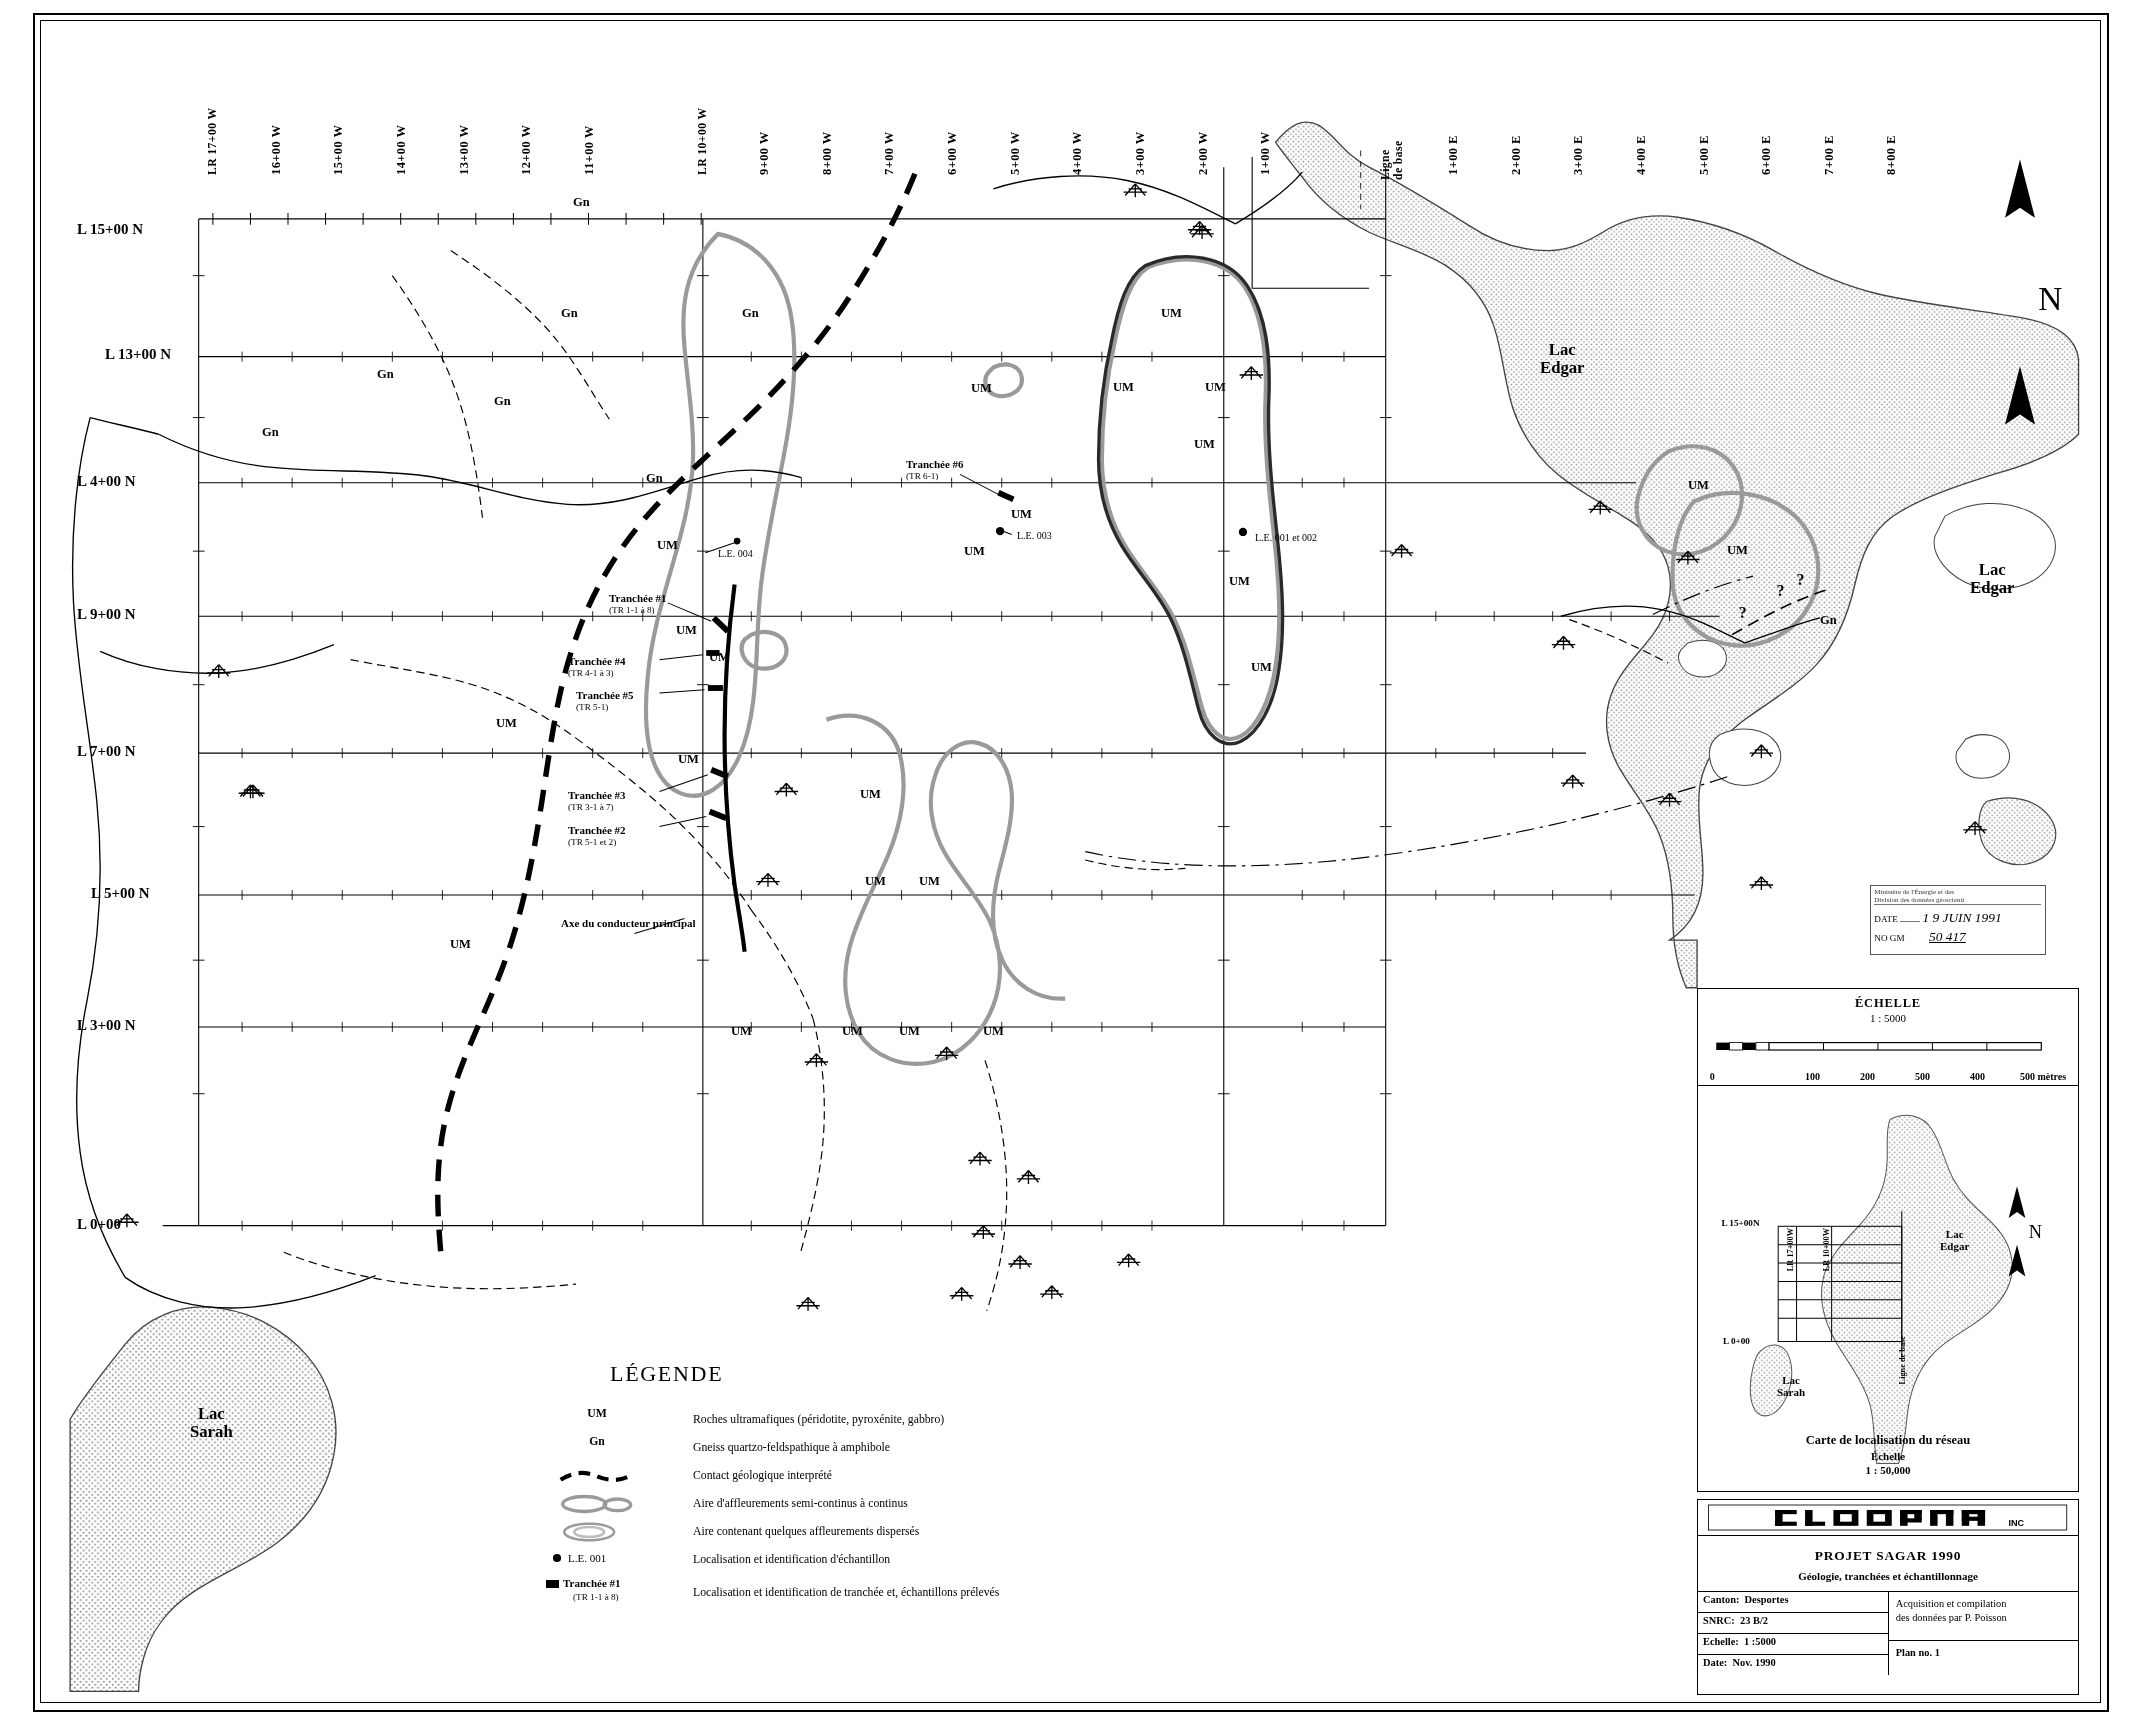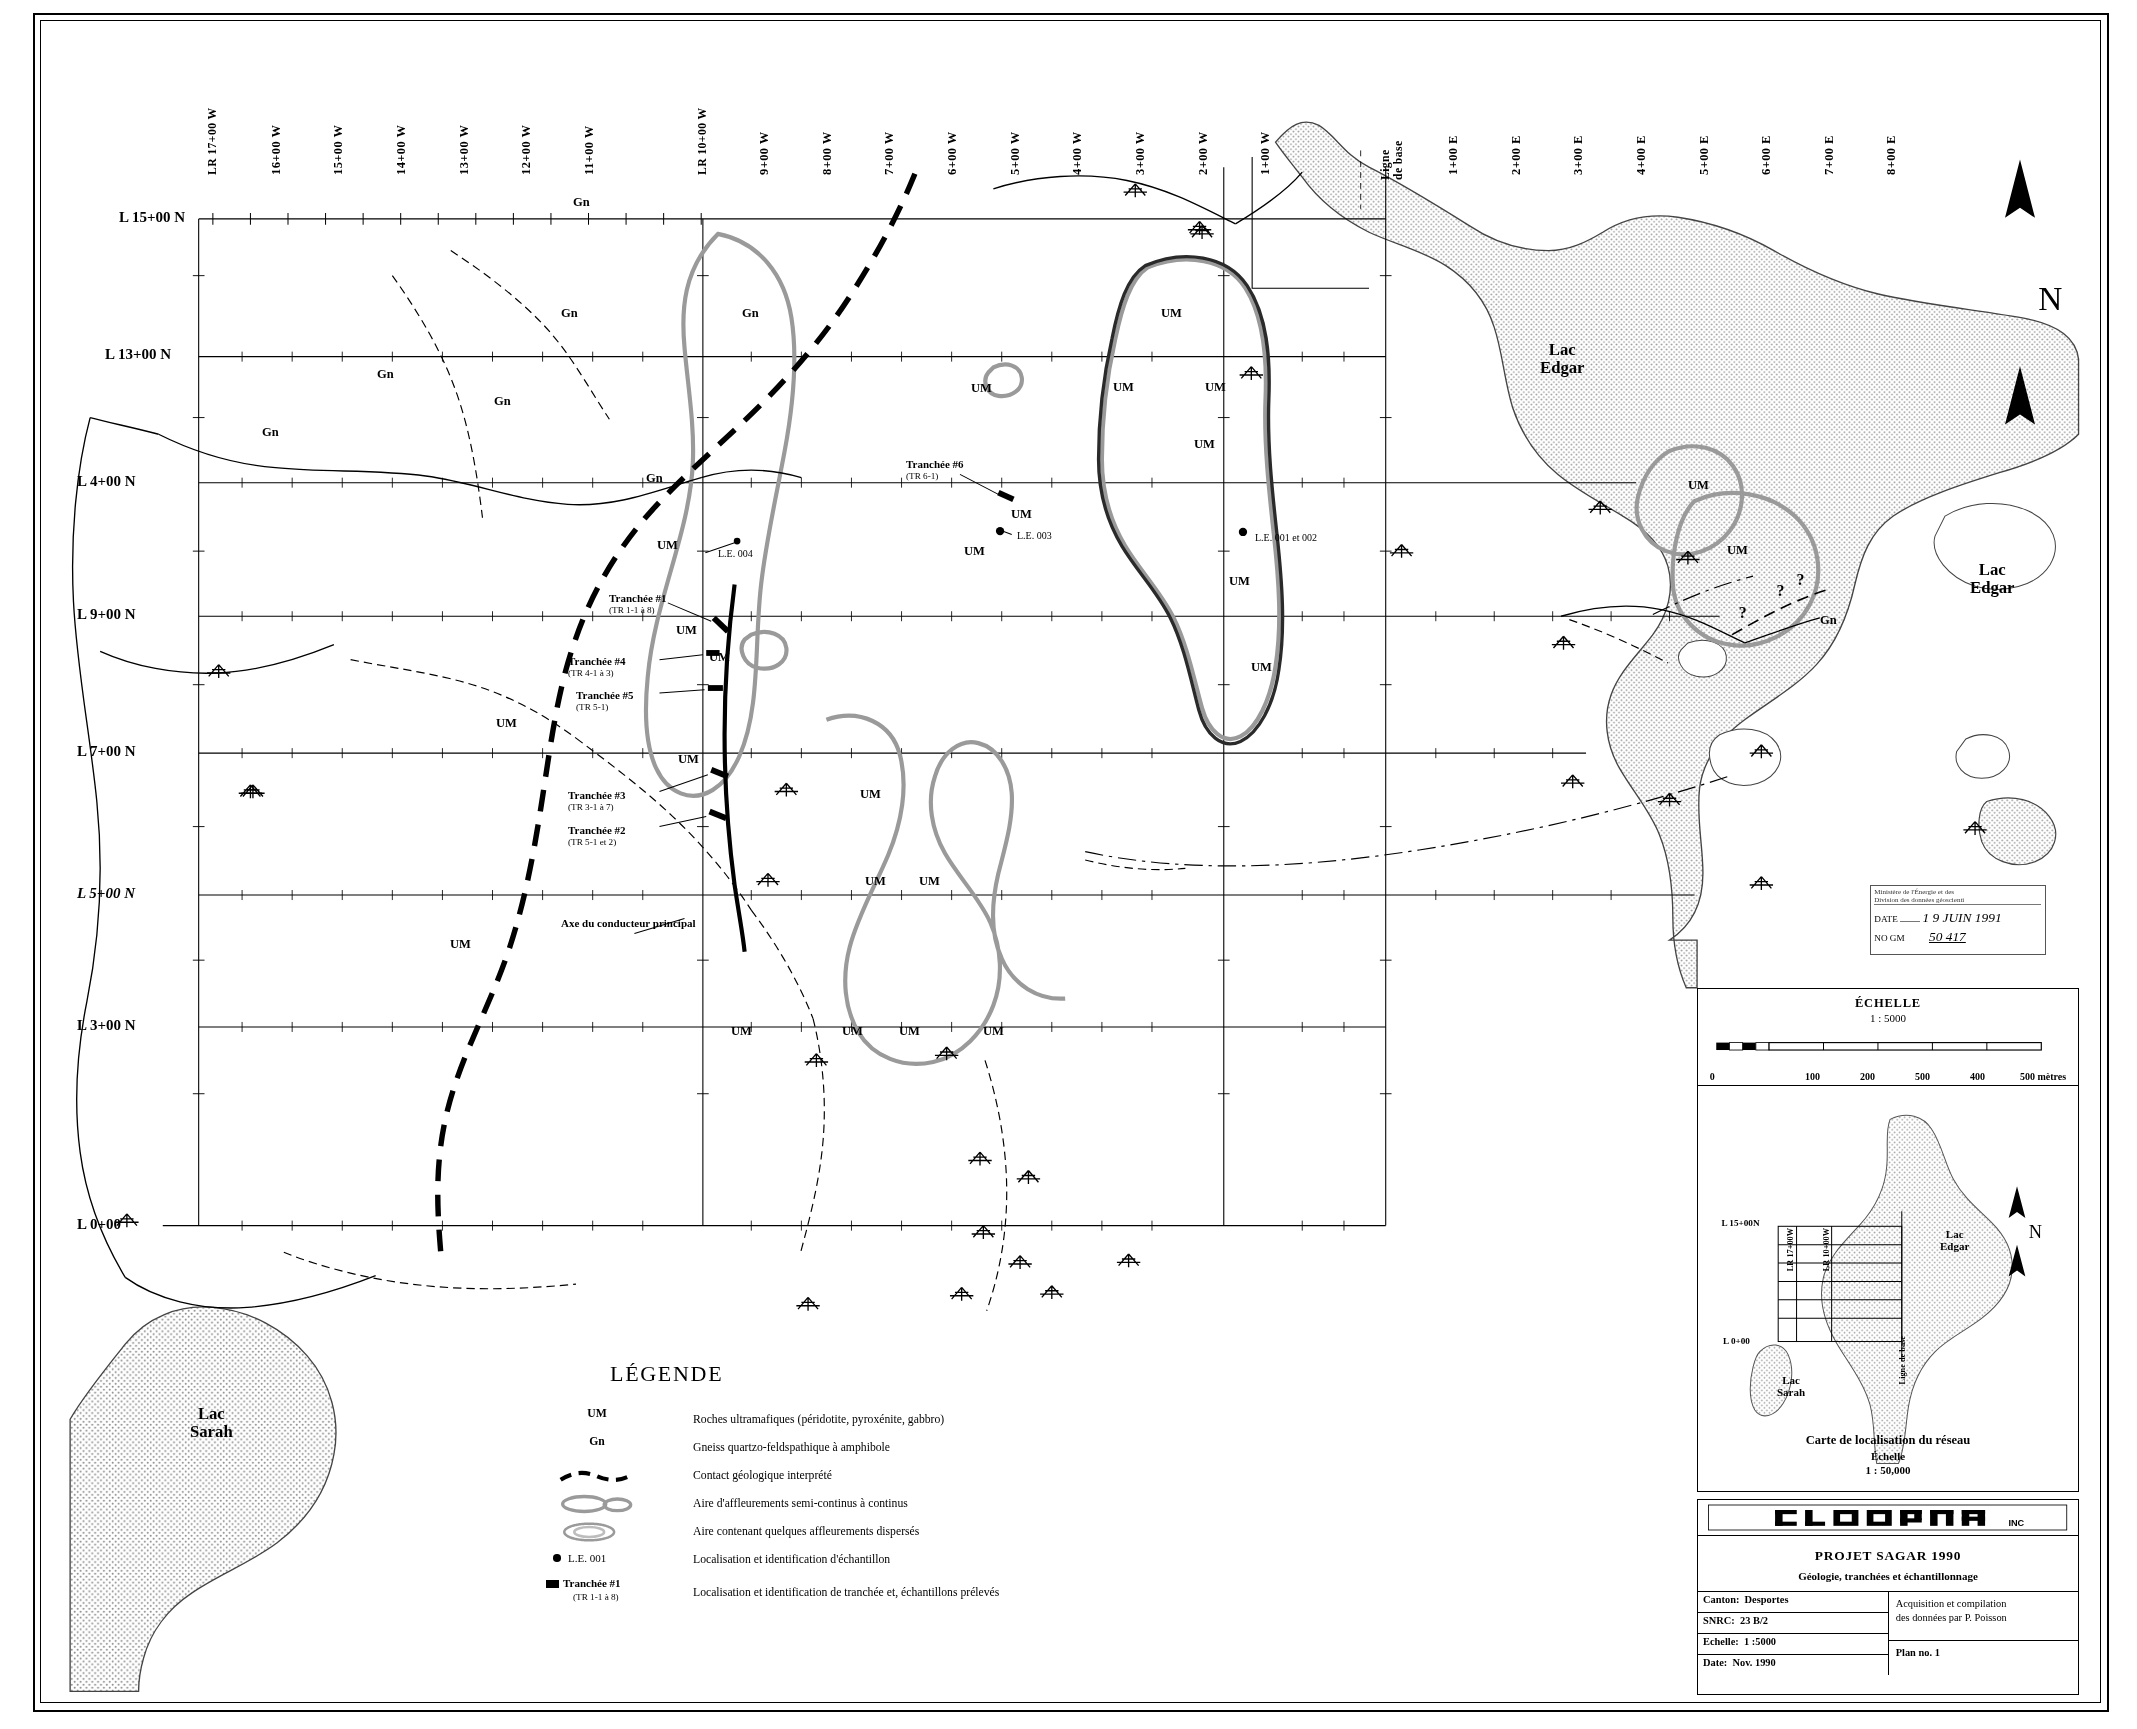--- a/index.html
+++ b/index.html
@@ -608,26 +608,26 @@
       <div class="lbl vlabel" style="left: 1509px; top: 33px; height: 142px;">2+00 E</div>
       <div class="lbl vlabel" style="left: 1571px; top: 33px; height: 142px;">3+00 E</div>
       <div class="lbl vlabel" style="left: 1634px; top: 33px; height: 142px;">4+00 E</div>
       <div class="lbl vlabel" style="left: 1697px; top: 33px; height: 142px;">5+00 E</div>
       <div class="lbl vlabel" style="left: 1759px; top: 33px; height: 142px;">6+00 E</div>
       <div class="lbl vlabel" style="left: 1822px; top: 33px; height: 142px;">7+00 E</div>
       <div class="lbl vlabel" style="left: 1884px; top: 33px; height: 142px;">8+00 E</div>
     </div>
 
   <div id="left-labels">
-      <div class="lbl hlabel" style="left: 77px; top: 209px; margin-left: 42px;">L 15+00 N</div>
+      <div class="lbl hlabel" style="left: 77px; top: 221px;">L 15+00 N</div>
       <div class="lbl hlabel" style="left: 77px; top: 346px; margin-left: 28px;">L 13+00 N</div>
       <div class="lbl hlabel" style="left: 77px; top: 473px;">L 4+00 N</div>
       <div class="lbl hlabel" style="left: 77px; top: 606px;">L 9+00 N</div>
       <div class="lbl hlabel" style="left: 77px; top: 743px;">L 7+00 N</div>
-      <div class="lbl hlabel" style="left: 77px; top: 885px; font-style: italic;">L 5+00 N</div>
+      <div class="lbl hlabel" style="left: 91px; top: 885px;">L 5+00 N</div>
       <div class="lbl hlabel" style="left: 77px; top: 1017px;">L 3+00 N</div>
       <div class="lbl hlabel" style="left: 77px; top: 1216px;">L 0+00</div>
     </div>
 
   <div id="rock-labels">
       <div class="lbl rocklabel" style="left: 573px; top: 195px;">Gn</div>
       <div class="lbl rocklabel" style="left: 561px; top: 306px;">Gn</div>
       <div class="lbl rocklabel" style="left: 377px; top: 367px;">Gn</div>
       <div class="lbl rocklabel" style="left: 494px; top: 394px;">Gn</div>
       <div class="lbl rocklabel" style="left: 742px; top: 306px;">Gn</div>

